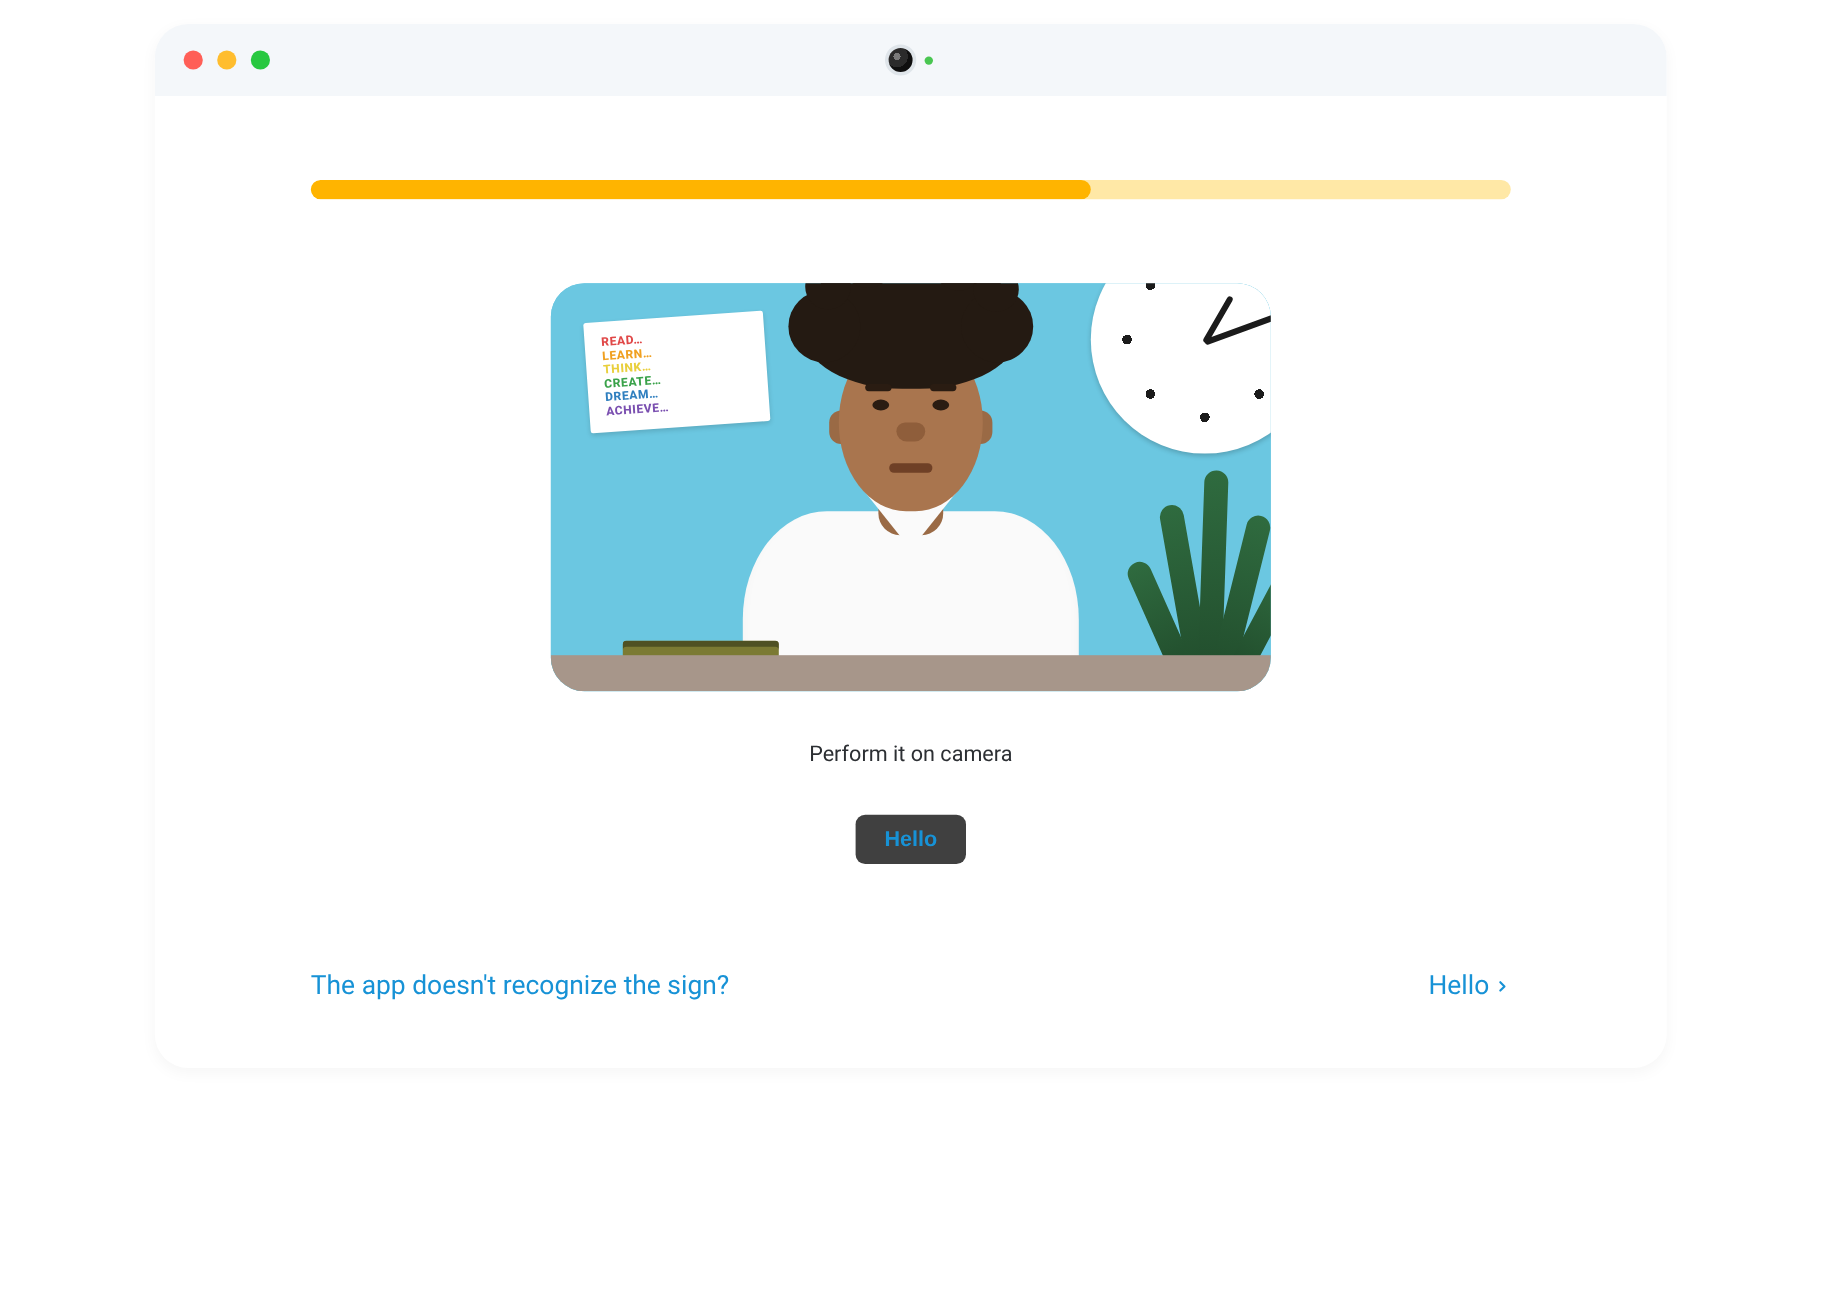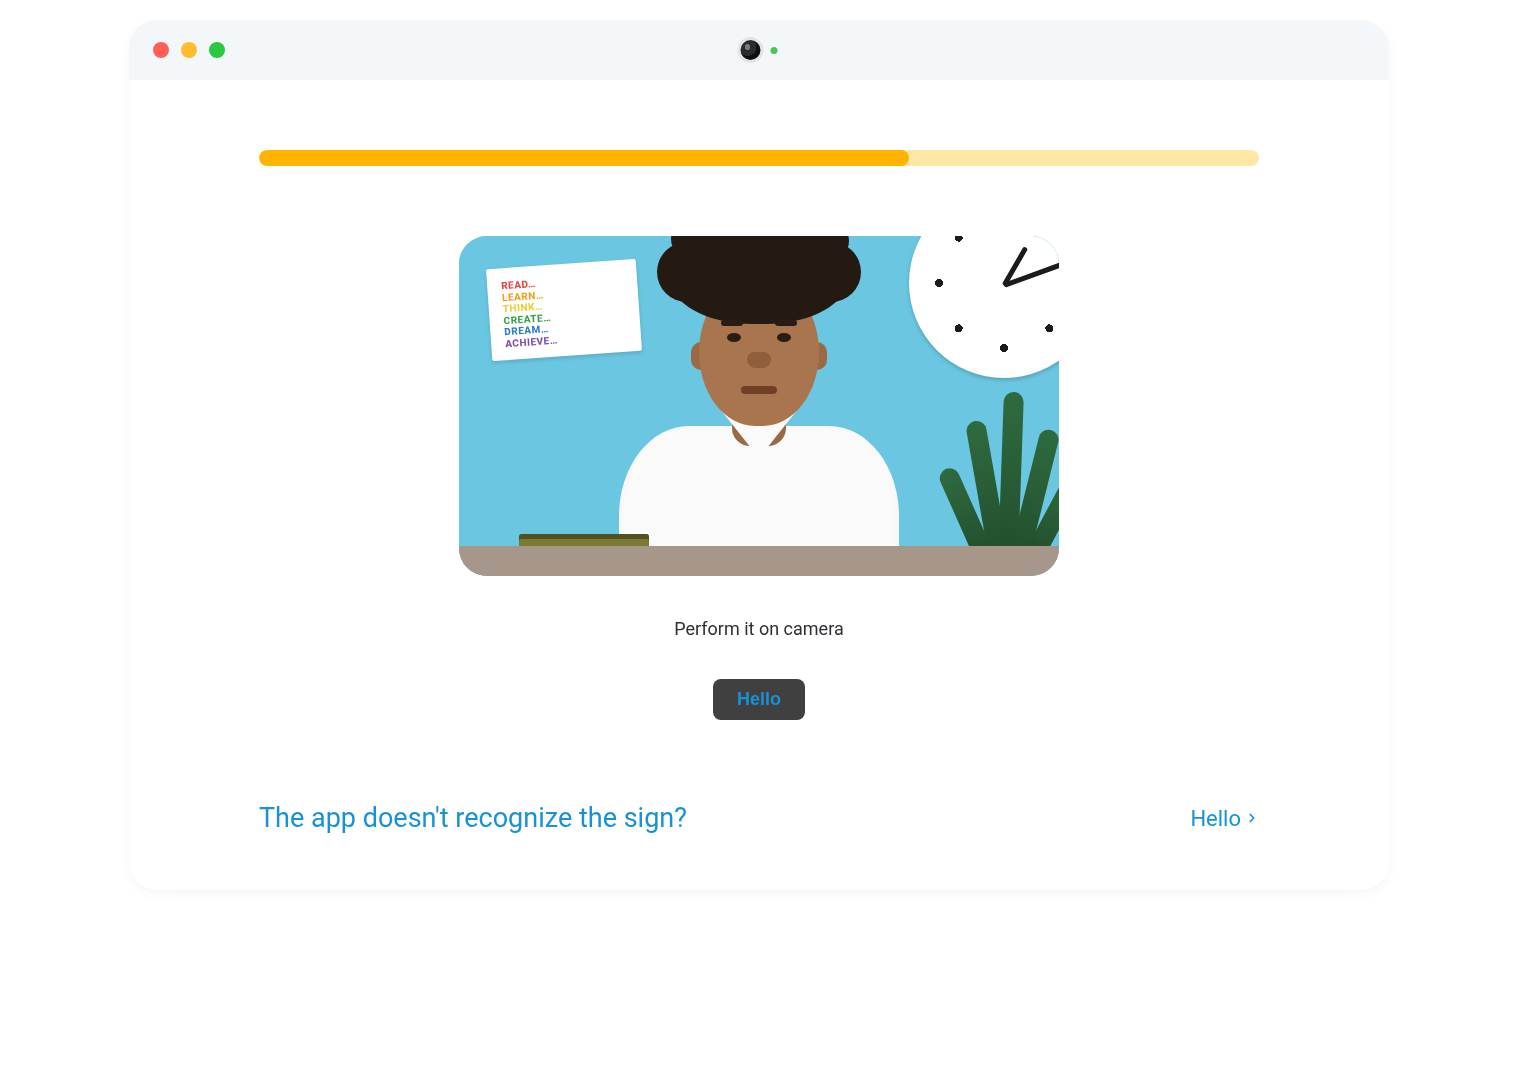--- a/index.html
+++ b/index.html
@@ -226,21 +226,21 @@
     border:none;
     cursor:pointer;
   }
 
   .footer-row{
     position:absolute;
     left:130px; right:130px; bottom:56px;
     display:flex; justify-content:space-between; align-items:center;
   }
   .help-link{
-    color:#1792d6; font-size:27px; cursor:pointer;
+    color:#1792d6; font-size:22px; cursor:pointer;
   }
   .skip-link{
     color:#1792d6; font-size:22px; cursor:pointer;
     display:flex; align-items:center; gap:4px;
   }
   .skip-link svg{ width:14px; height:14px; }
 </style>
 </head>
 <body>
 

